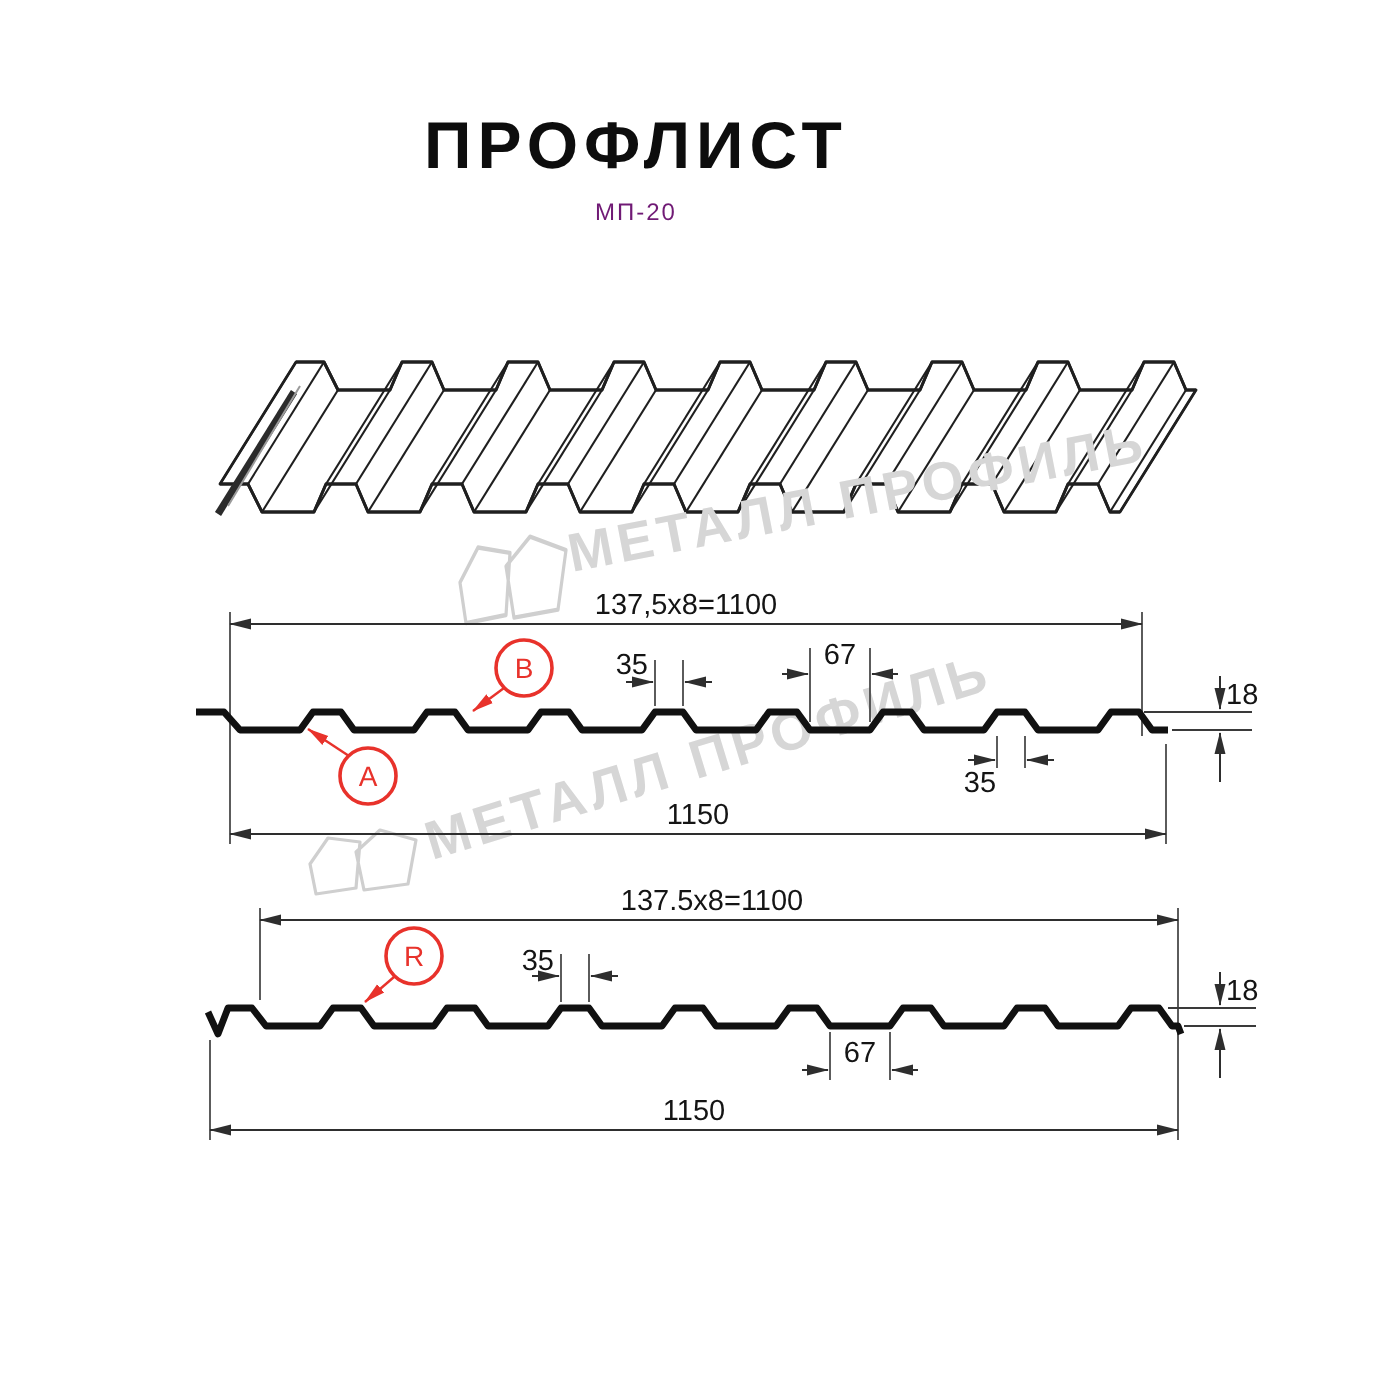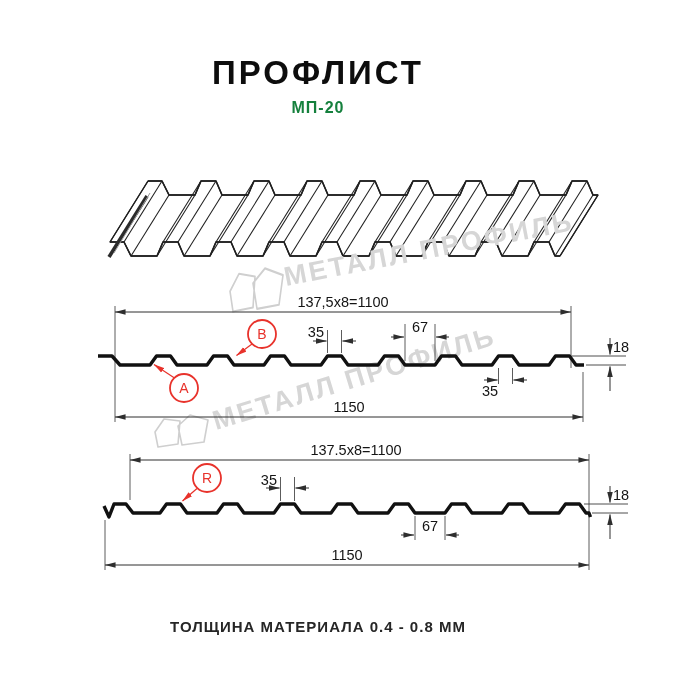--- a/index.html
+++ b/index.html
@@ -1,21 +1,21 @@
 <!DOCTYPE html>
 <html><head>
 <meta charset="utf-8">
 <style>
   html,body{margin:0;padding:0;background:#fff;}
   .page{position:relative;width:636px;height:700px;background:#ffffff;overflow:hidden;
         font-family:"Liberation Sans",sans-serif;}
   .title{position:absolute;top:54px;left:0;width:100%;text-align:center;
          font-size:33px;font-weight:700;letter-spacing:3px;color:#0d0d0d;}
   .subtitle{position:absolute;top:99px;left:0;width:100%;text-align:center;
-            font-size:16px;font-weight:700;letter-spacing:1px;color:#15803d;}
+            font-size:12px;font-weight:400;letter-spacing:1px;color:#701a75;}
   .footer{position:absolute;top:618px;left:0;width:100%;text-align:center;
           font-size:15px;font-weight:700;letter-spacing:1px;color:#262626;}
   svg.drawing{position:absolute;left:0;top:0;width:700px;height:700px;}
   .profile{fill:none;stroke:#111;stroke-width:3.4;stroke-linejoin:round;stroke-linecap:butt;}
   .ext{stroke:#4a4a4a;stroke-width:0.9;}
   .dimline{stroke:#2e2e2e;stroke-width:1;}
   .refline{stroke:#3a3a3a;stroke-width:0.9;}
   .dim{font-size:14.5px;fill:#141414;}
   .redc{fill:#ffffff;stroke:#e8322b;stroke-width:1.8;}
   .redt{font-size:14px;fill:#e8322b;}
@@ -199,14 +199,13 @@
       </g>
       <path id="prof2" class="profile" d="M104 506 L109 517 L114 504 L126 504 L133 513 L160 513 L166.5 504 L180.5 504 L187 513 L217 513 L223.5 504 L237.5 504 L244 513 L274 513 L280.5 504 L294.5 504 L301 513 L331 513 L337.5 504 L351.5 504 L358 513 L388 513 L394.5 504 L408.5 504 L415 513 L445 513 L451.5 504 L465.5 504 L472 513 L502 513 L508.5 504 L522.5 504 L529 513 L559 513 L565.5 504 L579.5 504 L586 513 L589 513 L590.5 517"></path>
       <g>
         <line class="leader" x1="197" y1="488.5" x2="182.5" y2="501" marker-end="url(#arrR)"></line>
         <circle class="redc" cx="207" cy="478" r="14"></circle>
         <text class="redt" x="207" y="483" text-anchor="middle">R</text>
       </g>
     </g>
   </svg>
 
-  <div class="footer">ТОЛЩИНА МАТЕРИАЛА 0.4 - 0.8 ММ</div>
 </div>
 
 </body></html>

